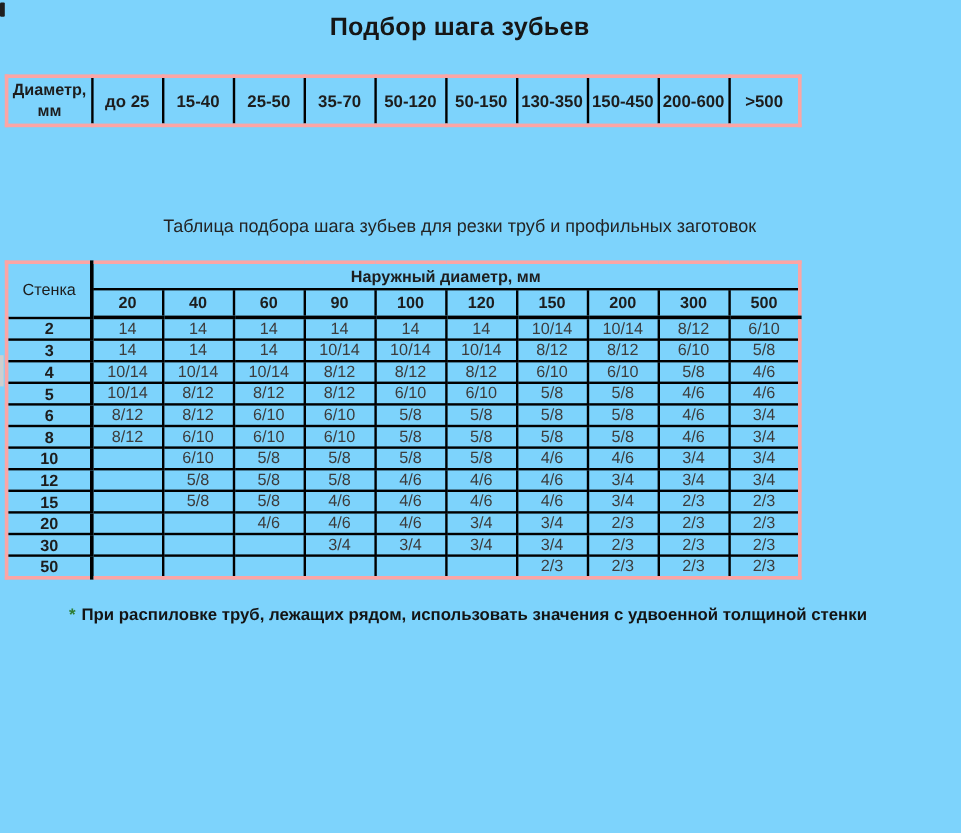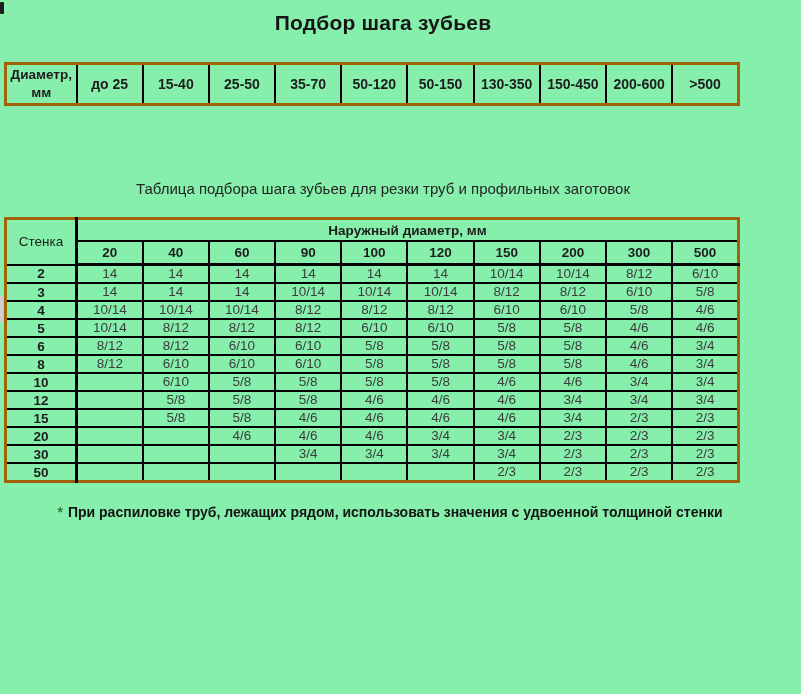--- a/index.html
+++ b/index.html
@@ -1,20 +1,20 @@
 <!DOCTYPE html>
 <html lang="ru"><head>
 <meta charset="utf-8">
 <style>
   html, body { margin: 0; padding: 0; background: #ffffff; }
   .page {
     position: relative;
     width: 801px;
     height: 694px;
-    background: #86efac;
+    background: #7dd3fc;
     font-family: "Liberation Sans", "DejaVu Sans", sans-serif;
     color: #1d1d1d;
     overflow: hidden;
   }
   .speck-top {
     position: absolute; left: 0; top: 2px;
     width: 4px; height: 12px;
     background: #1f1f1f; border-radius: 1px;
   }
   .speck-mid {
@@ -36,22 +36,22 @@
     font-size: 15px; line-height: 18px;
     color: #242424;
   }
   .caption--solid { margin-top: 57px; }
   .caption--pipe  { margin-top: 74px; }
 
   table {
     border-collapse: collapse;
     table-layout: fixed;
     margin: 0 0 0 4px;
-    width: 736px;
-    border: 3px solid #a16207;
+    width: 664px;
+    border: 3px solid #fca5a5;
   }
   th, td {
     border: 2px solid #000;
     text-align: center;
     vertical-align: middle;
     padding: 0 2px;
     overflow: hidden;
   }
   col.c0 { width: 71px; }
 

